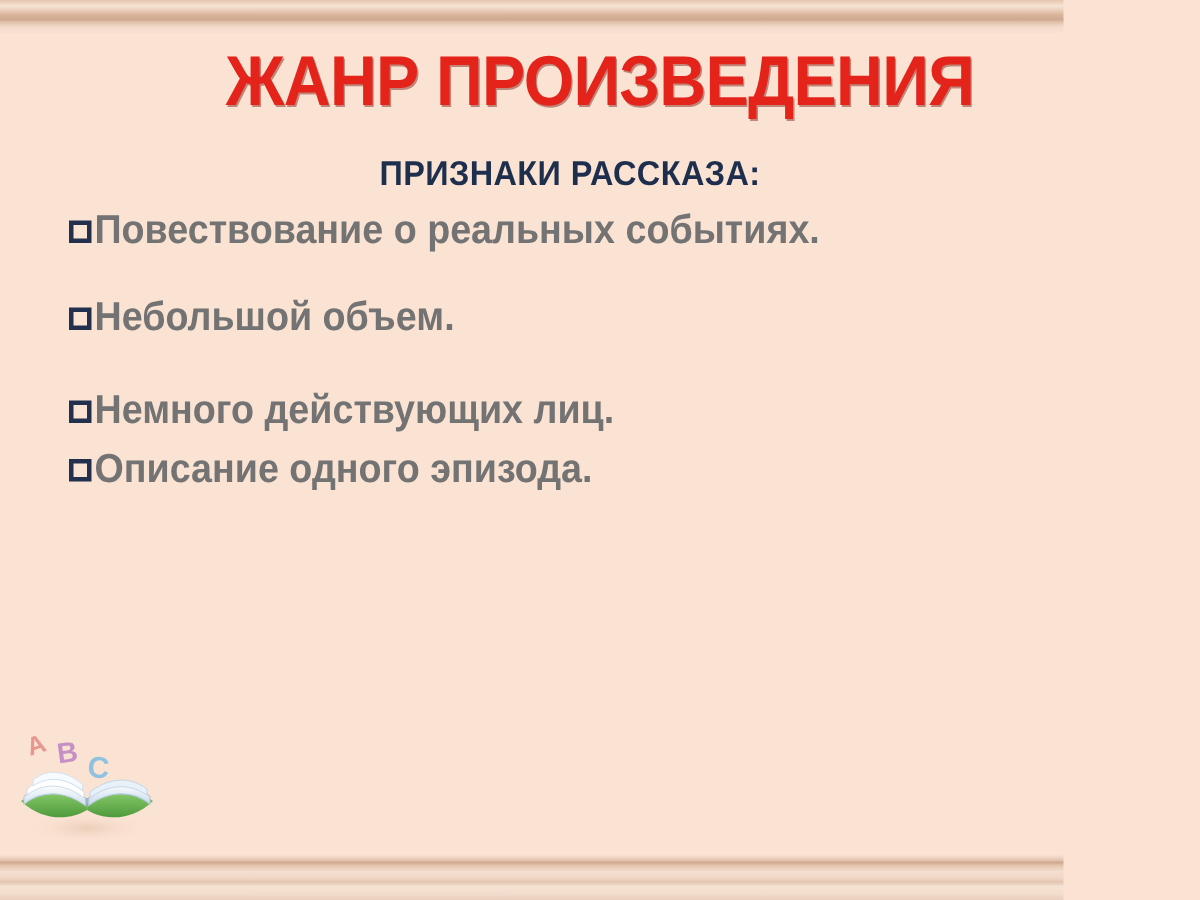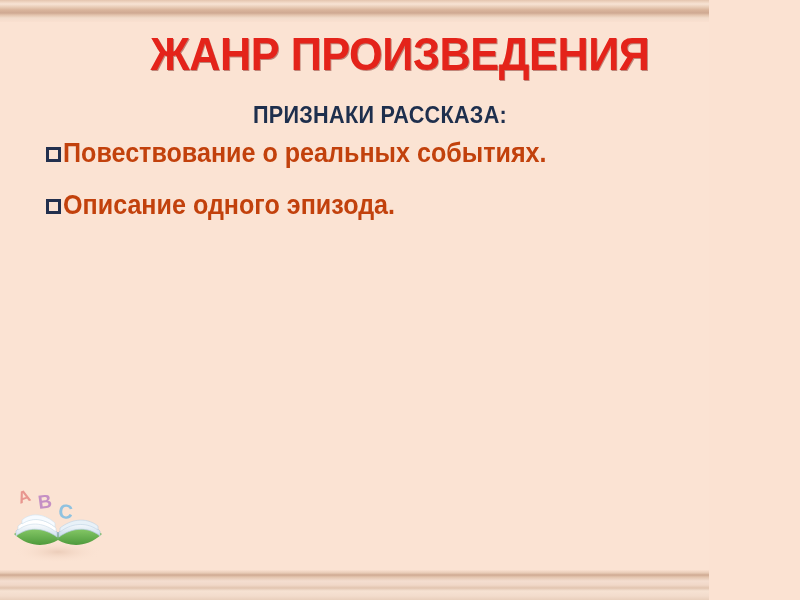--- a/index.html
+++ b/index.html
@@ -100,30 +100,30 @@
   .bullets {
     position: absolute;
     left: 46px;
     top: 140px;
     width: 700px;
   }
   .bullet-row {
     display: flex;
     align-items: flex-start;
     white-space: nowrap;
-    color: #c2410c;
+    color: #737373;
     font-family: "Liberation Sans Narrow", "Liberation Sans", sans-serif;
     font-size: 27px;
     font-weight: bold;
     line-height: 1.0;
   }
   .bullet-row.gap-1 { margin-top: 0px; }
   .bullet-row.gap-2 { margin-top: 31px; }
   .bullet-row.gap-3 { margin-top: 35px; }
-  .bullet-row.gap-4 { margin-top: 25px; text-align: right; }
+  .bullet-row.gap-4 { margin-top: 12px; text-align: right; }
 
   .cbx {
     flex: 0 0 auto;
     width: 15px;
     height: 15px;
     border: 3px solid #22304e;
     box-sizing: border-box;
     margin-top: 7px;
     margin-right: 2px;
     background: transparent;
@@ -155,21 +155,29 @@
 
   <div class="subtitle">ПРИЗНАКИ РАССКАЗА:</div>
 
   <div class="bullets">
 
     <div class="bullet-row gap-1">
       <span class="cbx"></span>
       <span class="btext">Повествование о реальных событиях.</span>
     </div>
 
-
+    <div class="bullet-row gap-2">
+      <span class="cbx"></span>
+      <span class="btext">Небольшой объем.</span>
+    </div>
+
+    <div class="bullet-row gap-3">
+      <span class="cbx"></span>
+      <span class="btext">Немного действующих лиц.</span>
+    </div>
 
     <div class="bullet-row gap-4">
       <span class="cbx"></span>
       <span class="btext">Описание одного эпизода.</span>
     </div>
 
   </div>
 
   <div class="abc-art">
     <svg width="104" height="92" viewBox="0 0 104 92" xmlns="http://www.w3.org/2000/svg">

